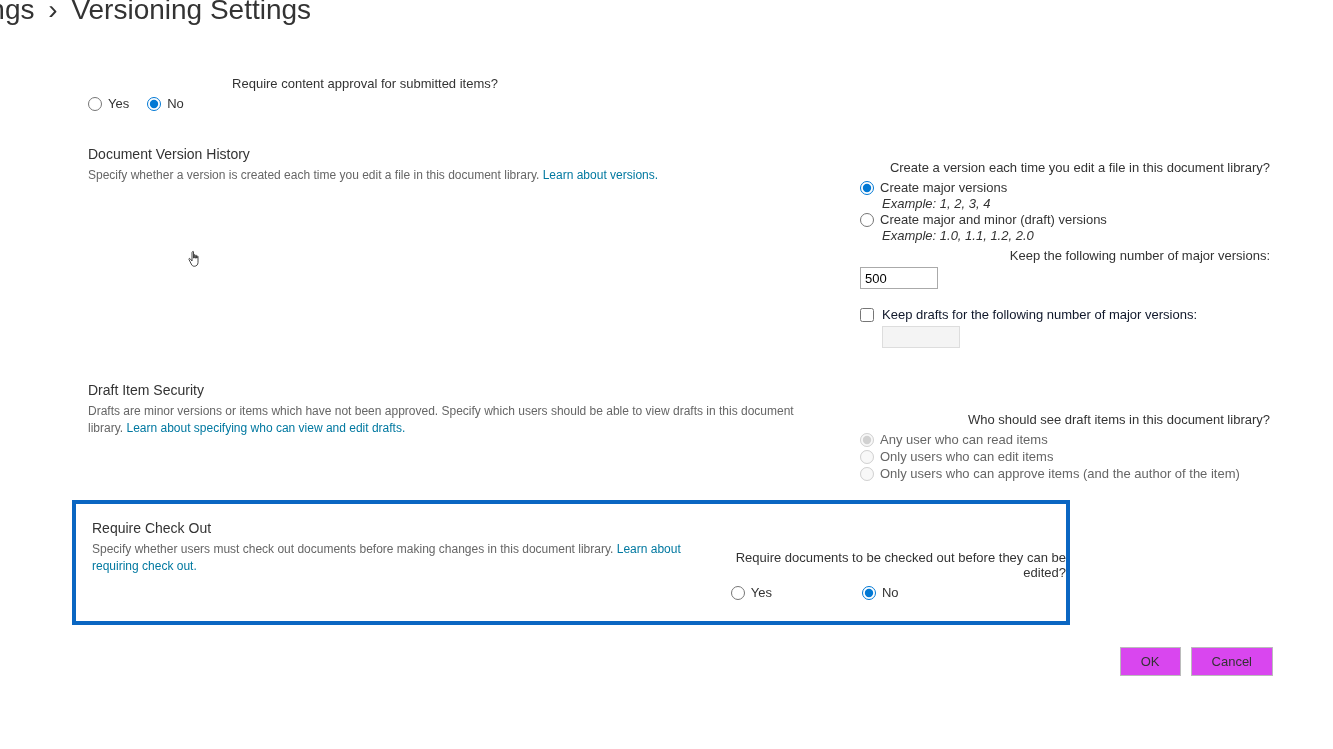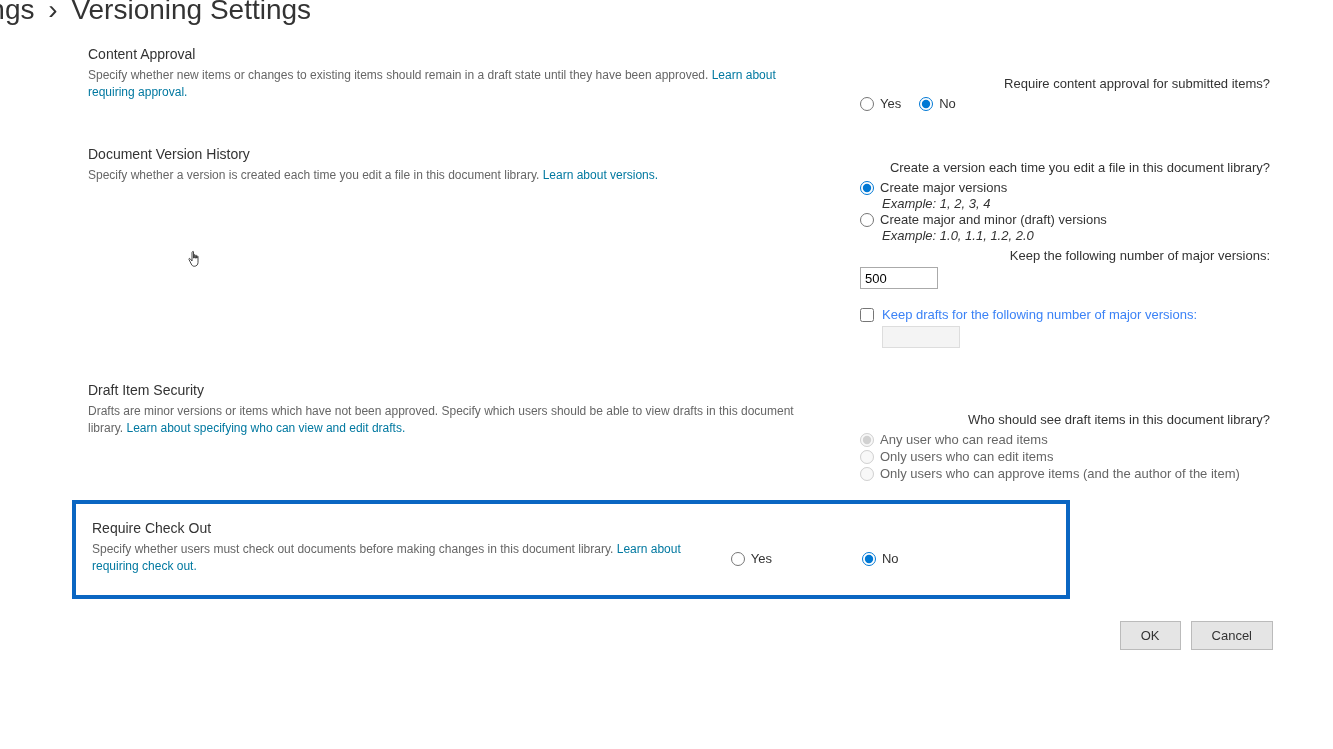--- a/index.html
+++ b/index.html
@@ -89,41 +89,41 @@
     background: #f4f4f4;
     border-color: #ddd;
   }
   .cb-row {
     display: flex;
     align-items: center;
     gap: 8px;
     margin-top: 4px;
   }
   .cb-row input[type=checkbox] { width: 14px; height: 14px; margin: 0; }
-  .cb-row label { font-size: 13px; color: #3b82f6; }
+  .cb-row label { font-size: 13px; color: #0f172a; }
   .indent-input { margin-left: 22px; margin-top: 4px; }
 
   .highlight-box {
     border: 4px solid #0a66c2;
     margin: 8px 10px 10px 72px;
     width: 998px;
     padding: 4px 0 10px 0;
   }
   .highlight-box .section { padding-left: 16px; }
 
   .footer-buttons {
     display: flex;
     gap: 10px;
     justify-content: flex-end;
     padding-right: 60px;
     margin-top: 22px;
   }
   .btn {
     border: 1px solid #bbb;
-    background: #e5e5e5;
+    background: #d946ef;
     padding: 6px 20px;
     font-size: 13px;
     color: #333;
     cursor: pointer;
   }
 
   .cursor-hand {
     position: absolute;
     left: 186px;
     top: 250px;
@@ -135,27 +135,20 @@
 </head>
 <body>
 
 <div class="breadcrumb">
   <span>ettings</span>
   <span class="sep">›</span>
   <span>Versioning Settings</span>
 </div>
 
 <div class="section">
-  <div class="section-left">
-    <div class="section-title">Content Approval</div>
-    <div class="section-desc">
-      <span>Specify whether new items or changes to existing items should remain in a draft state until they have been approved.  </span>
-      <a href="#" class="link">Learn about requiring approval.</a>
-    </div>
-  </div>
   <div class="section-right" style="padding-top:30px;">
     <div class="field-question">Require content approval for submitted items?</div>
     <div class="radio-row" style="gap:18px;">
       <label>
         <input type="radio" name="approval" style="">
         <span>Yes</span>
       </label>
       <label>
         <input type="radio" name="approval" checked="" style="">
         <span>No</span>
@@ -236,20 +229,21 @@
 <div class="highlight-box">
   <div class="section">
     <div class="section-left">
       <div class="section-title">Require Check Out</div>
       <div class="section-desc">
         <span>Specify whether users must check out documents before making changes in this document library.  </span>
         <a href="#" class="link">Learn about requiring check out.</a>
       </div>
     </div>
     <div class="section-right" style="padding-top:30px;">
+      <div class="field-question">Require documents to be checked out before they can be edited?</div>
       <div class="radio-row wide">
         <label>
           <input type="radio" name="checkout" style="">
           <span>Yes</span>
         </label>
         <label>
           <input type="radio" name="checkout" checked="" style="">
           <span>No</span>
         </label>
       </div>

